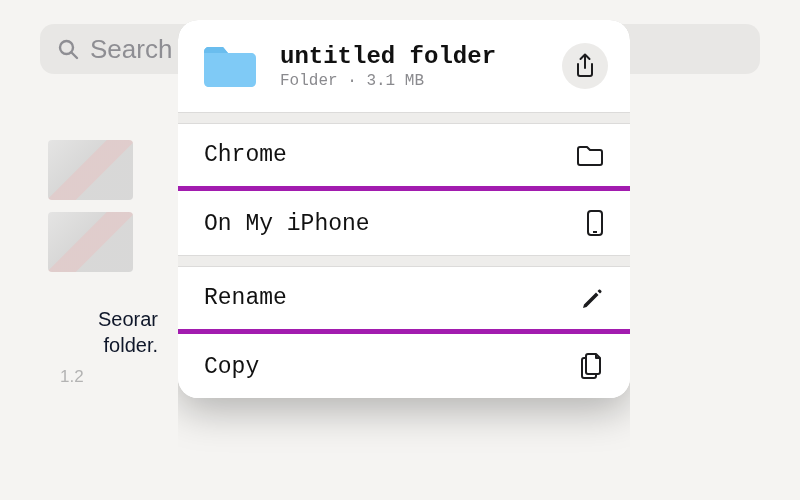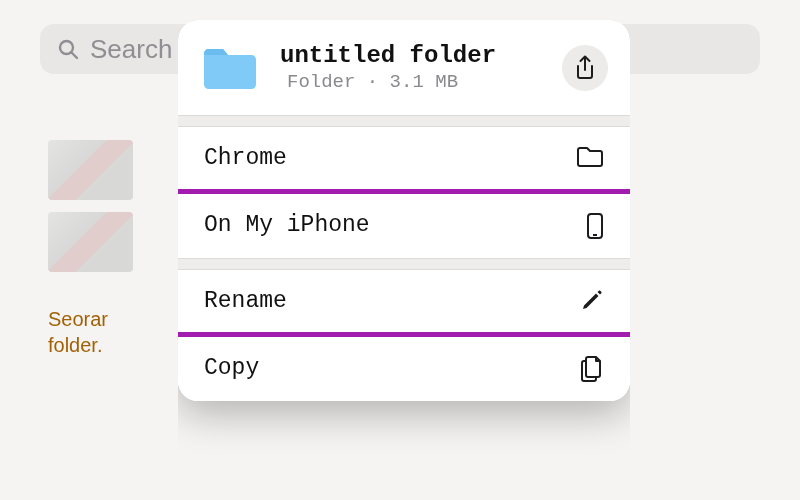--- a/index.html
+++ b/index.html
@@ -36,21 +36,21 @@
     color: #9e9e9e;
     font-size: 18px;
   }
   .bg-thumb {
     width: 85px; height: 60px;
     background: linear-gradient(135deg, #ddd 0%, #ccc 40%, #d7bcbc 41%, #d7bcbc 60%, #ccc 61%);
     border-radius: 4px;
     margin-bottom: 12px;
     opacity: 0.7;
   }
-  .bg-textblob1 { font-size: 20px; color:#a16207; margin-top: 34px; line-height:1.3;}
+  .bg-textblob1 { font-size: 20px; color:#0f172a; margin-top: 34px; line-height:1.3;text-align:right;}
   .bg-times { font-size:17px; color:#b3b3b3; margin-top:6px; line-height:1.5; padding-left:12px;}
 
   
   .sheet {
     position: absolute;
     top: 20px;
     left: 178px;
     width: 452px;
     background: #ffffff;
     border-radius: 20px;
@@ -69,43 +69,42 @@
     margin-right: 20px;
   }
   .folder-svg { width:100%; height:100%; }
   .header-text { flex: 1; }
   .header-title {
     font-size: 24px;
     font-weight: 600;
     color: #111;
   }
   .header-sub {
-    font-size: 19px;
+    font-size: 16px;
     color: #8a8a8e;
     margin-top: 2px;
-    margin-left: 7px;
   }
   .share-btn {
     width: 46px; height: 46px;
     border-radius: 50%;
     background: #ecebe9;
     display: flex; align-items: center; justify-content: center;
     cursor: pointer;
   }
 
   .section-gap {
     height: 12px;
     background: #eeedeb;
     border-top: 1px solid #dcdbda;
     border-bottom: 1px solid #dcdbda;
   }
 
   .row {
     display: flex;
-    align-items: flex-start;
+    align-items: flex-end;
     justify-content: space-between;
     padding: 18px 26px 18px 26px;
     font-size: 23px;
     color: #111;
     cursor: pointer;
     background: #fff;
   }
   .row + .row { border-top: 5px solid #a21caf; }
   .row-icon { flex: 0 0 auto; display:flex; align-items:center; }
 
@@ -133,20 +132,21 @@
   </div>
 
   <div class="bg-column">
     <div class="bg-thumb"></div>
     <div class="bg-thumb"></div>
     <div class="bg-textblob1">
       <div>Seorar</div>
       <div>folder.</div>
     </div>
     <div class="bg-times">
+      <div>1.2</div>
     </div>
   </div>
 
   <div class="sheet-clip">
   <div class="sheet sheet-inner" style="position:relative; top:0; left:0;">
 
     <div class="sheet-header">
       <div class="folder-icon">
         <svg class="folder-svg" viewBox="0 0 60 48">
           <path d="M4 10c0-3 2-5 5-5h14l5 6h23c3 0 5 2 5 5v24c0 3-2 5-5 5H9c-3 0-5-2-5-5V10z" fill="#7fcaf6"></path>

